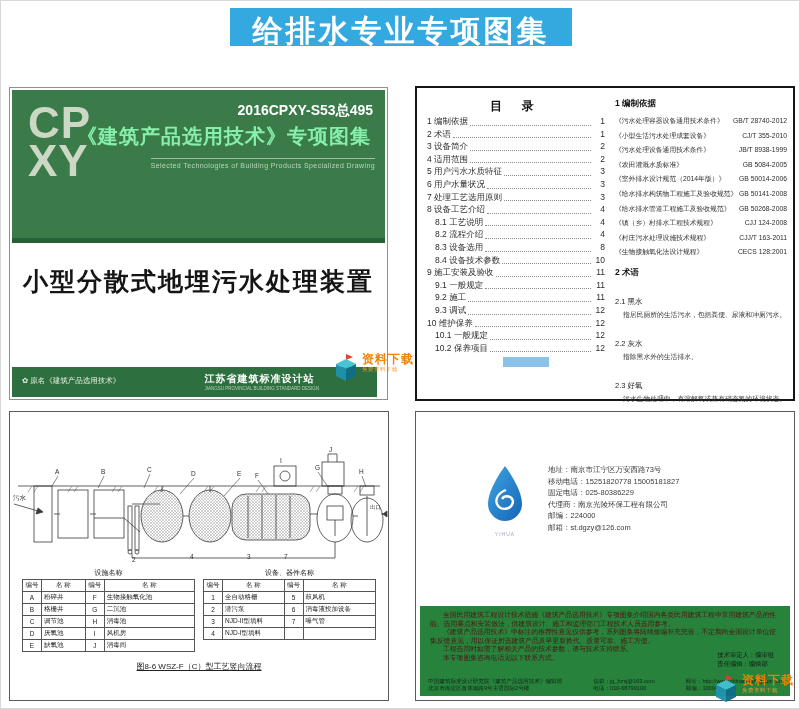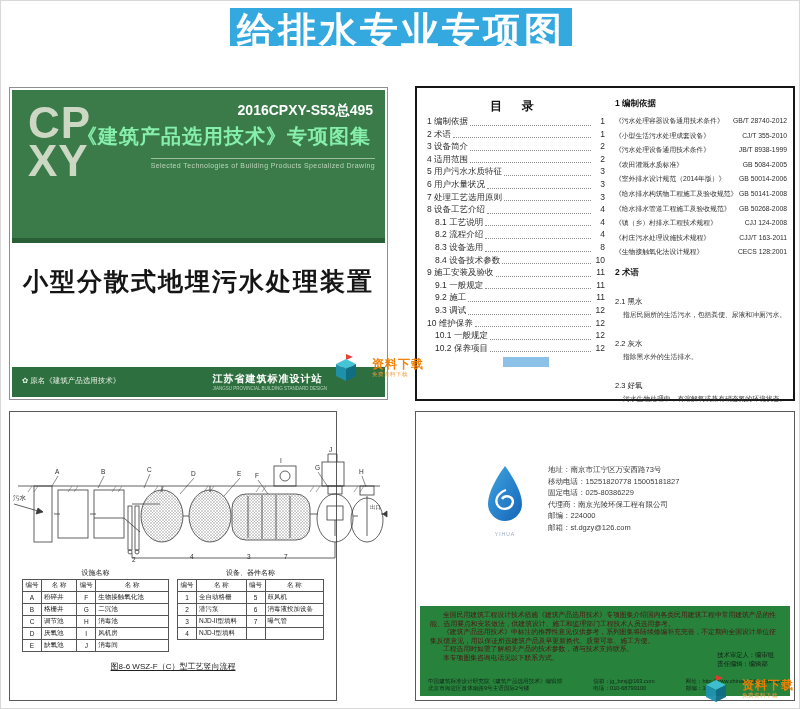--- a/index.html
+++ b/index.html
@@ -1,37 +1,37 @@
 <!DOCTYPE html>
 <html><head>
 <meta charset="utf-8">
 <style>
   html,body{margin:0;padding:0;background:#fff;}
   body{font-family:"Liberation Sans","DejaVu Sans",sans-serif;}
   #page{position:relative;width:800px;height:709px;background:#fff;border:1px solid #d8d8d8;box-sizing:border-box;overflow:hidden;}
 
   
   .banner{position:absolute;left:229px;top:7px;width:342px;height:38px;background:#34a9e0;
-    color:#fff;font-size:38px;font-weight:bold;text-align:center;line-height:46px;letter-spacing:3px;}
+    color:#fff;font-size:30px;font-weight:bold;text-align:center;line-height:46px;letter-spacing:3px;}
 
   
   .panel{position:absolute;background:#fff;box-sizing:border-box;}
   #panel-cover{left:8px;top:86px;width:379px;height:313px;border:1px solid #8f8f8f;}
   #panel-toc{left:414px;top:85px;width:380px;height:315px;border:2px solid #161616;}
-  #panel-diagram{left:8px;top:410px;width:328px;height:290px;border:1px solid #5a5a5a;}
+  #panel-diagram{left:8px;top:410px;width:380px;height:290px;border:1px solid #5a5a5a;}
   #panel-company{left:414px;top:410px;width:380px;height:290px;border:1px solid #5a5a5a;}
 
   
   .cover-head{position:relative;margin:2px;height:148px;background:#3a7b49;border-bottom:5px solid #285f36;}
   .cover-logo{position:absolute;left:16px;top:14px;color:#ccd8c3;font-weight:800;font-size:44px;line-height:38px;letter-spacing:1px;}
   .cover-code{position:absolute;right:12px;top:12px;color:#fff;font-weight:bold;font-size:14px;}
   .cover-series{position:absolute;right:14px;top:33px;color:#86efac;font-weight:bold;font-size:20px;letter-spacing:1px;}
   .cover-sub-en{position:absolute;right:10px;top:68px;color:#bcd4ba;font-size:7px;border-top:1px solid #9cbf9e;padding-top:3px;letter-spacing:.4px;}
   .cover-title{margin-top:22px;text-align:center;font-size:25px;font-weight:bold;color:#151515;letter-spacing:2px;}
-  .cover-foot{position:absolute;left:2px;right:2px;bottom:2px;height:30px;background:#2d6f3e;}
+  .cover-foot{position:absolute;left:2px;right:10px;bottom:2px;height:30px;background:#2d6f3e;}
   .cover-foot-left{position:absolute;left:10px;top:9px;color:#e6efe2;font-size:7.5px;}
   .cover-foot-right{position:absolute;right:58px;top:5px;text-align:left;color:#fff;}
   .cover-foot-right .t1{font-size:10px;font-weight:bold;letter-spacing:1px;}
   .cover-foot-right .t2{font-size:4.5px;color:#b9d3bb;}
 
   
   .toc-left{position:absolute;left:10px;top:10px;width:178px;}
   .toc-title{text-align:center;font-size:12px;font-weight:bold;letter-spacing:8px;color:#111;margin-bottom:0;}
   .toc-row{display:flex;align-items:flex-end;font-size:8.5px;line-height:12.6px;color:#2c2c2c;}
   .toc-row.indent{padding-left:8px;}
@@ -64,21 +64,21 @@
   .company-name{font-size:12px;font-weight:bold;color:#2e2e2e;margin-bottom:6px;letter-spacing:1px;}
   .c-line{font-size:7.5px;line-height:11.5px;color:#3c3c3c;}
   .green-box{position:absolute;left:4px;right:4px;bottom:4px;height:90px;background:#27823c;box-sizing:border-box;padding:5px 10px 3px 10px;overflow:hidden;}
   .g-para{font-size:6.8px;line-height:8.6px;color:#4d1512;text-indent:13px;}
   .green-signoff{position:absolute;right:16px;bottom:28px;}
   .g-sign{font-size:6.3px;line-height:9px;color:#111c13;text-align:left;}
   .green-footer{position:absolute;left:8px;right:8px;bottom:3px;display:flex;justify-content:space-between;gap:6px;}
   .g-col-line{font-size:5.6px;line-height:7.6px;color:#102717;white-space:nowrap;overflow:hidden;}
 
   
-  .watermark{position:absolute;display:flex;align-items:center;gap:13px;opacity:.96;}
+  .watermark{position:absolute;display:flex;align-items:flex-start;gap:3px;opacity:.96;}
   #watermark-cover{left:332px;top:352px;}
   #watermark-corner{right:5px;bottom:4px;}
   .wm-text .l1{font-size:12px;font-weight:bold;color:#f07e00;line-height:13px;letter-spacing:1px;}
   .wm-text .l2{font-size:5.5px;color:#f29b38;line-height:7px;letter-spacing:.5px;}
 </style>
 </head>
 <body>
 
 <div id="page">
 

